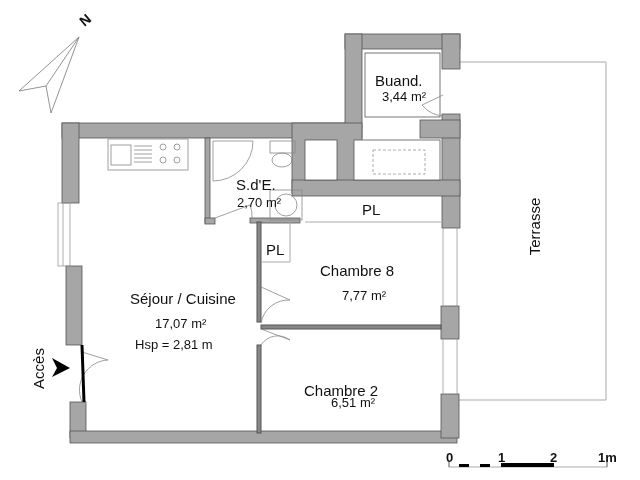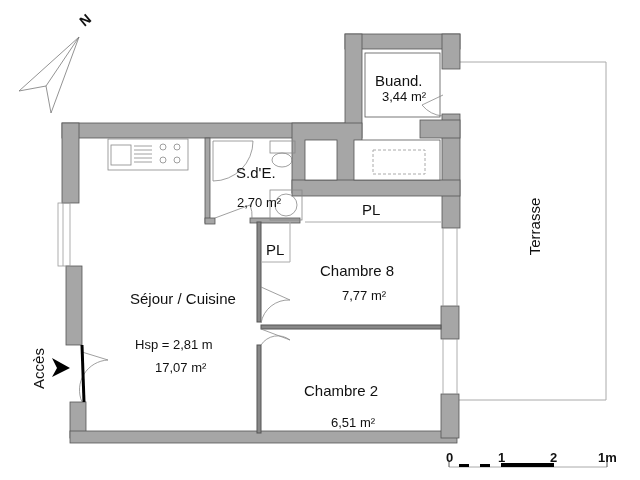--- a/index.html
+++ b/index.html
@@ -115,35 +115,35 @@
     <rect x="501" y="463" width="53" height="4" fill="#000"></rect>
     <line x1="607" y1="462" x2="607" y2="467" stroke="#555"></line>
   </g>
 </svg>
 
 <div class="lbl" style="left:80px;top:12px;font-size:14px;font-weight:bold;transform:rotate(-40deg);">N</div>
 
 <div class="lbl big" style="left:375px;top:72px;">Buand.</div>
 <div class="lbl small" style="left:382px;top:89px;">3,44 m²</div>
 
-<div class="lbl big" style="left:236px;top:164px;">S.d'E.</div>
+<div class="lbl big" style="left:236px;top:176px;">S.d'E.</div>
 <div class="lbl small" style="left:237px;top:195px;">2,70 m²</div>
 
 <div class="lbl big" style="left:362px;top:201px;">PL</div>
 <div class="lbl big" style="left:266px;top:241px;">PL</div>
 
 <div class="lbl big" style="left:320px;top:262px;">Chambre 8</div>
 <div class="lbl small" style="left:342px;top:288px;">7,77 m²</div>
 
 <div class="lbl big" style="left:109px;top:290px;margin-left:21px;">Séjour / Cuisine</div>
-<div class="lbl small" style="left:155px;top:316px;margin-top:44px;">17,07 m²</div>
+<div class="lbl small" style="left:155px;top:316px;">17,07 m²</div>
 <div class="lbl small" style="left:135px;top:337px;">Hsp = 2,81 m</div>
 
 <div class="lbl big" style="left:304px;top:369px;margin-top:13px;">Chambre 2</div>
-<div class="lbl small" style="left:331px;top:415px;text-align:right;">6,51 m²</div>
+<div class="lbl small" style="left:331px;top:395px;text-align:right;">6,51 m²</div>
 
 <div class="lbl big vert" style="left:506px;top:218px;">Terrasse</div>
 <div class="lbl big vert" style="left:18px;top:360px;">Accès</div>
 
 <div class="lbl small" style="left:446px;top:450px;font-weight:bold;">0</div>
 <div class="lbl small" style="left:498px;top:450px;font-weight:bold;">1</div>
 <div class="lbl small" style="left:550px;top:450px;font-weight:bold;">2</div>
 <div class="lbl small" style="left:598px;top:450px;font-weight:bold;">1m</div>
 
 </body></html>

